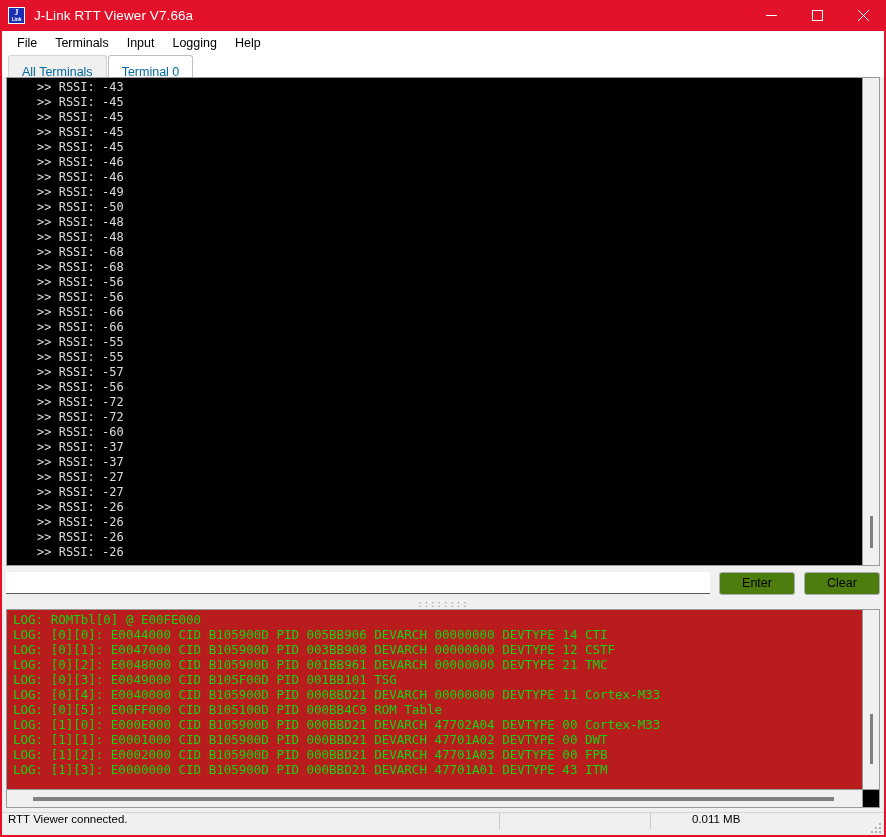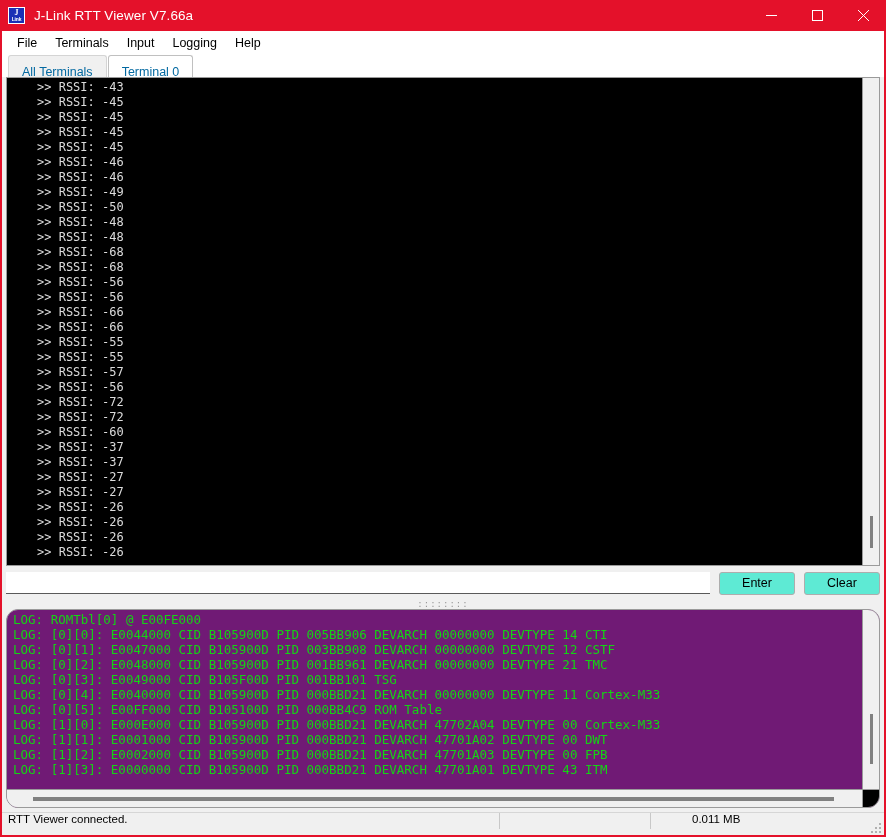--- a/index.html
+++ b/index.html
@@ -198,21 +198,21 @@
     font-size: 12.5px;
     font-family: "Liberation Sans", sans-serif;
     padding: 0 4px;
     outline: none;
     color: #000;
   }
   .btn {
     margin-left: 9px;
     width: 76px;
     height: 23px;
-    background: #5eead4;
+    background: #4d7c0f;
     border: 1px solid #adadad;
     border-radius: 3px;
     font-size: 12.5px;
     font-family: "Liberation Sans", sans-serif;
     color: #000000;
     cursor: default;
   }
 
   
   .splitter {
@@ -420,21 +420,21 @@
     <div class="input-row">
       <input class="cmd-input" type="text" value="" placeholder="" style="">
       <button class="btn">Enter</button>
       <button class="btn">Clear</button>
     </div>
 
     <div class="splitter">
       <span class="grip">::::::::</span>
     </div>
 
-    <div class="log-pane" style="background: #701a75; border-radius: 12px;">
+    <div class="log-pane" style="background: #b91c1c;">
       <div class="log-main">
         <div class="log-text" id="log-lines" style="color: rgb(20, 212, 20);">
             <div class="log-line">LOG: ROMTbl[0] @ E00FE000</div>
             <div class="log-line">LOG: [0][0]: E0044000 CID B105900D PID 005BB906 DEVARCH 00000000 DEVTYPE 14 CTI</div>
             <div class="log-line">LOG: [0][1]: E0047000 CID B105900D PID 003BB908 DEVARCH 00000000 DEVTYPE 12 CSTF</div>
             <div class="log-line">LOG: [0][2]: E0048000 CID B105900D PID 001BB961 DEVARCH 00000000 DEVTYPE 21 TMC</div>
             <div class="log-line">LOG: [0][3]: E0049000 CID B105F00D PID 001BB101 TSG</div>
             <div class="log-line">LOG: [0][4]: E0040000 CID B105900D PID 000BBD21 DEVARCH 00000000 DEVTYPE 11 Cortex-M33</div>
             <div class="log-line">LOG: [0][5]: E00FF000 CID B105100D PID 000BB4C9 ROM Table</div>
             <div class="log-line">LOG: [1][0]: E000E000 CID B105900D PID 000BBD21 DEVARCH 47702A04 DEVTYPE 00 Cortex-M33</div>

